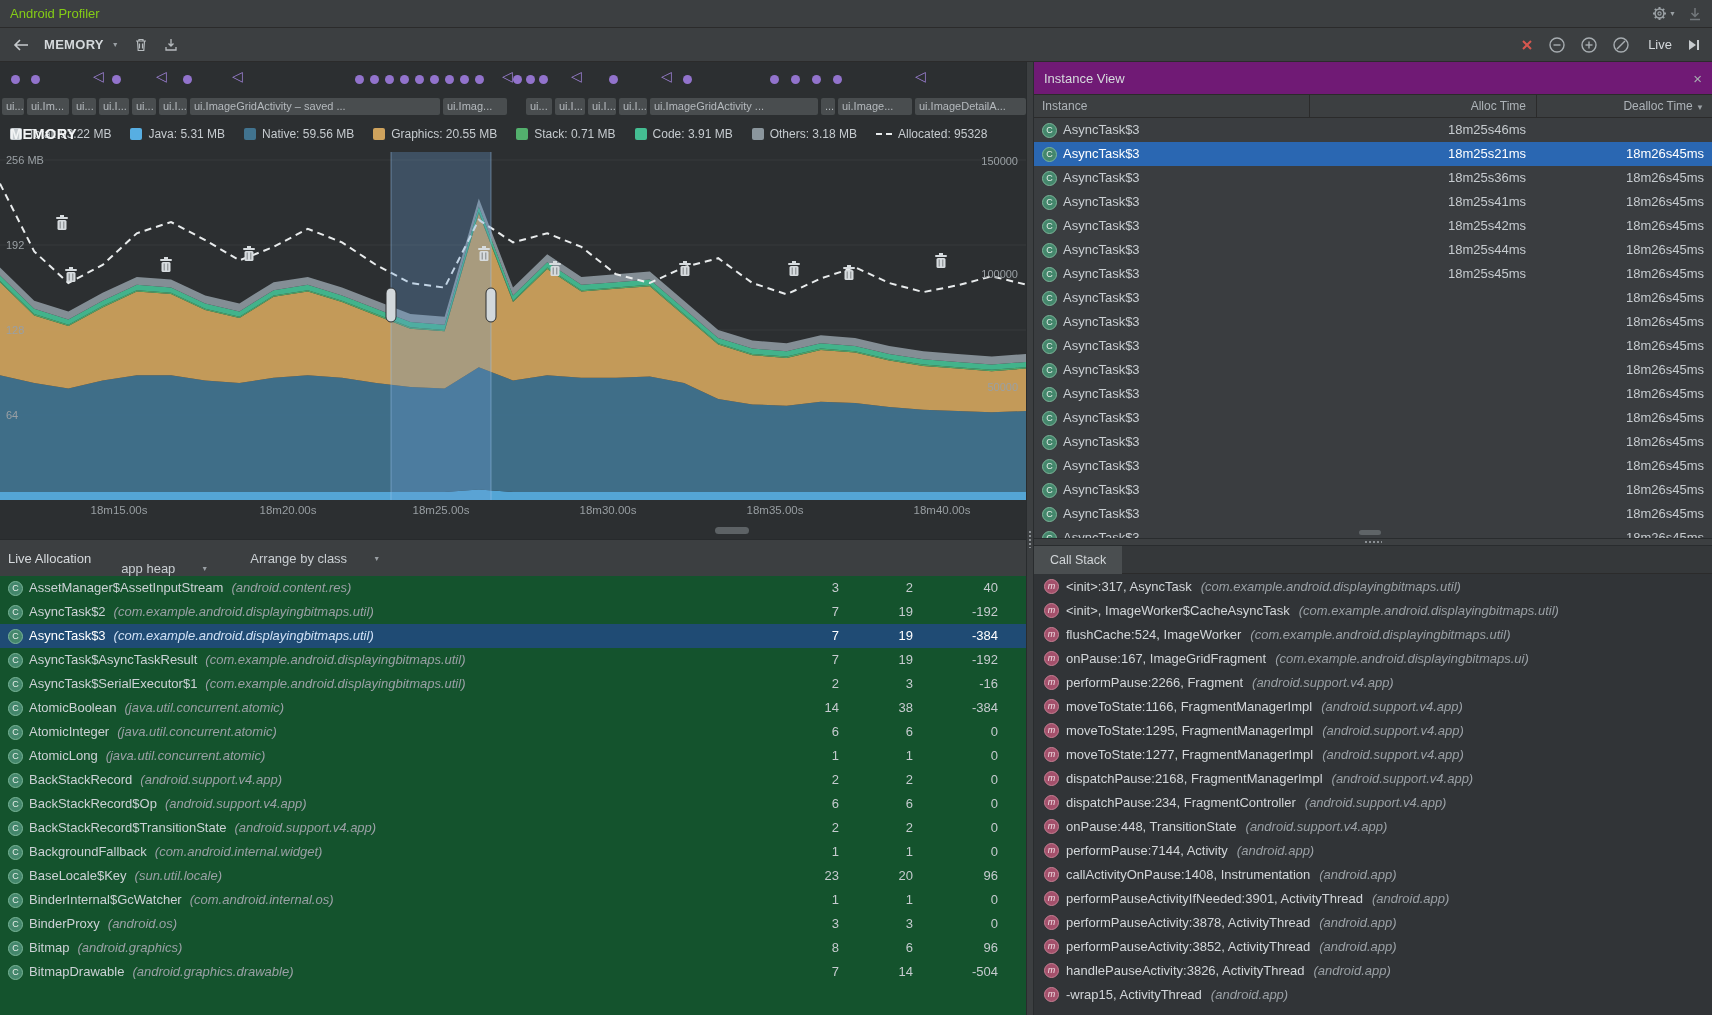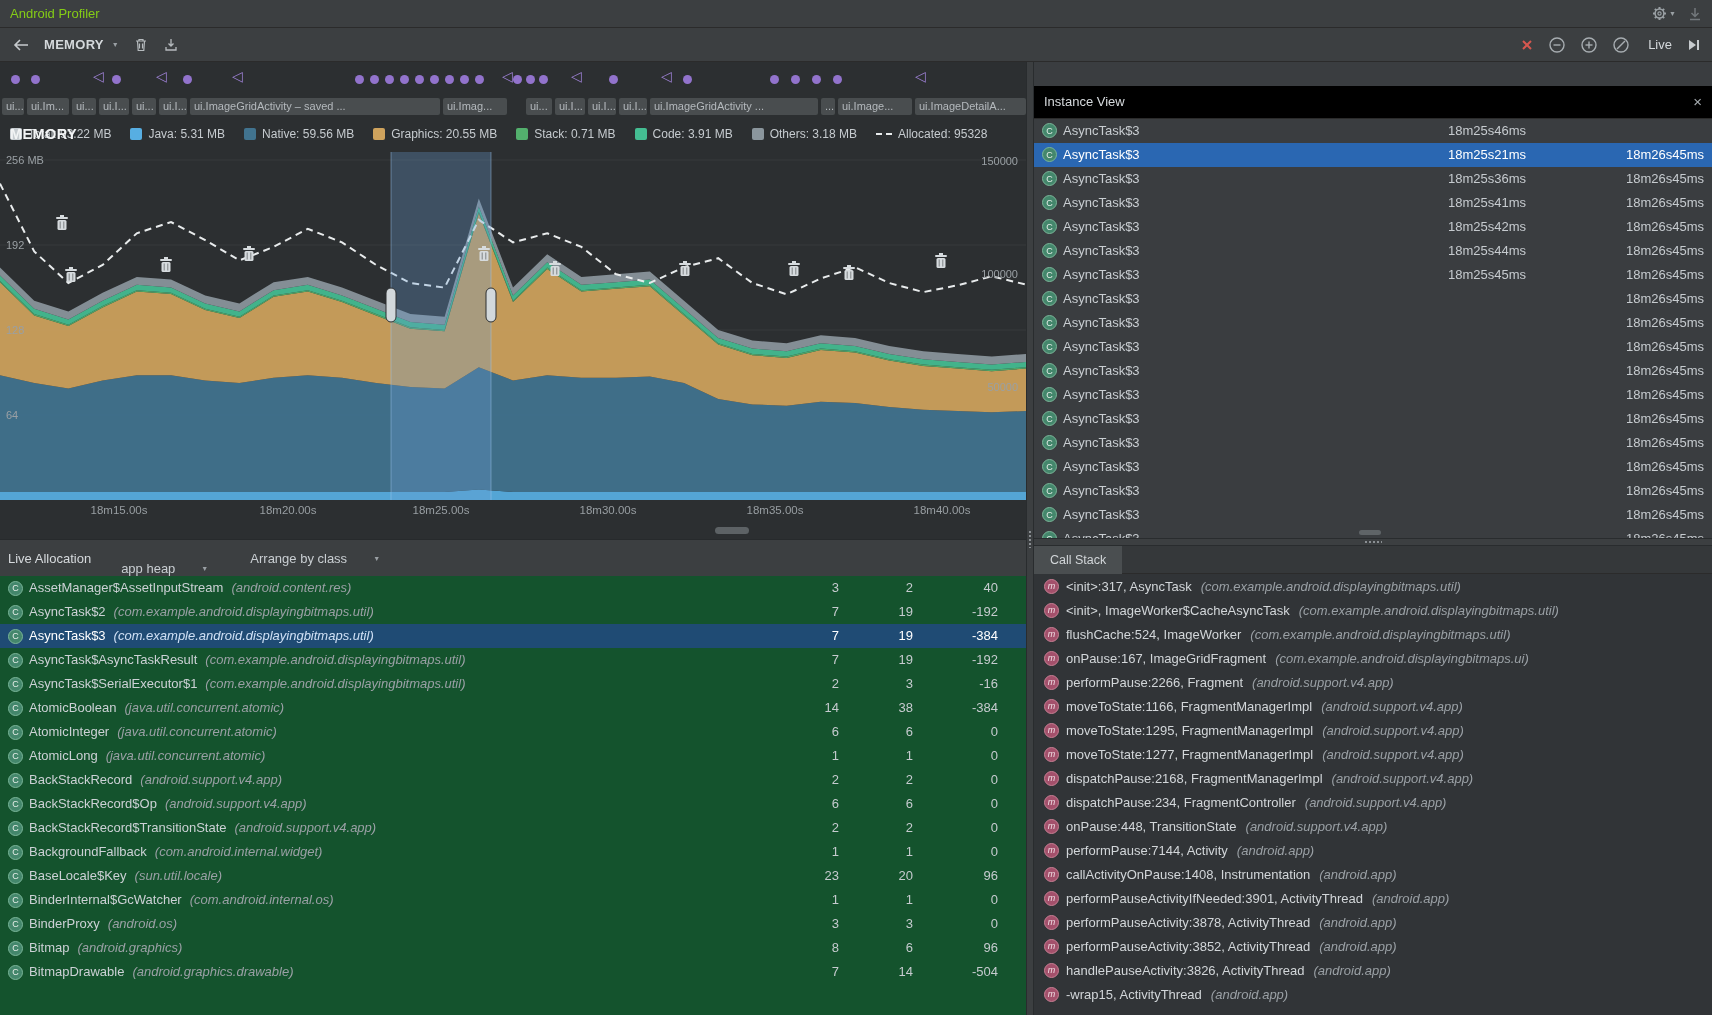--- a/index.html
+++ b/index.html
@@ -72,21 +72,21 @@
   .cls{color:#ccd1d5;}
   .pkg{color:#9aa0a5;font-style:italic;margin-left:2px;}
 
   
   .cicon,.micon{display:inline-flex;align-items:center;justify-content:center;width:15px;height:15px;border-radius:50%;font-size:9px;flex:none;}
   .cicon{background:#44876c;border:1px solid #7ab598;color:#e4ece7;}
   .micon{background:#a3506b;border:1px solid #c87f93;color:#f0dde3;font-style:italic;}
 
   
   .instance-view{height:476px;position:relative;display:flex;flex-direction:column;background:#3a3d40;}
-  .iv-title{height:33px;background:#000000;display:flex;align-items:center;padding:0 10px;color:#d6dadd;border-bottom:1px solid #2b2b2b;margin-top:24px;}
+  .iv-title{height:33px;background:#701a75;display:flex;align-items:center;padding:0 10px;color:#d6dadd;border-bottom:1px solid #2b2b2b;}
   .iv-close{margin-left:auto;font-size:15px;color:#a7adb1;}
   .iv-thead{height:23px;display:flex;background:#3c3f41;border-bottom:1px solid #2b2b2b;font-size:12px;color:#adb3b8;line-height:22px;}
   .iv-name{width:275px;padding-left:8px;}
   .iv-alloc{width:227px;text-align:right;padding-right:10px;}
   .iv-dealloc{width:176px;text-align:right;padding-right:8px;}
   .iv-thead .iv-alloc,.iv-thead .iv-dealloc{border-left:1px solid #2b2b2b;}
   .iv-rows{height:420px;overflow:hidden;}
   .iv-row{display:flex;height:24px;line-height:24px;}
   .iv-row .iv-name{display:flex;align-items:center;gap:6px;color:#c8cdd1;}
   .iv-row .iv-alloc,.iv-row .iv-dealloc{color:#c6cbcf;}
@@ -555,20 +555,28 @@
   <div class="v-splitter">
       <div class="grip-v"></div>
     </div>
 
   <div class="right-pane">
     <div class="instance-view">
       <div class="iv-title">
         <span>Instance View</span>
         <span class="iv-close">×</span>
       </div>
+      <div class="iv-thead">
+        <div class="th iv-name">Instance</div>
+        <div class="th iv-alloc">Alloc Time</div>
+        <div class="th iv-dealloc">
+          <span>Dealloc Time</span>
+          <span class="sort">▼</span>
+        </div>
+      </div>
       <div class="iv-rows" id="iv-rows">
           <div class="iv-row">
             <div class="iv-name">
               <span class="cicon">C</span>
               <span>AsyncTask$3</span>
             </div>
             <div class="iv-alloc">18m25s46ms</div>
             <div class="iv-dealloc"></div>
           </div>
           <div class="iv-row selected">

